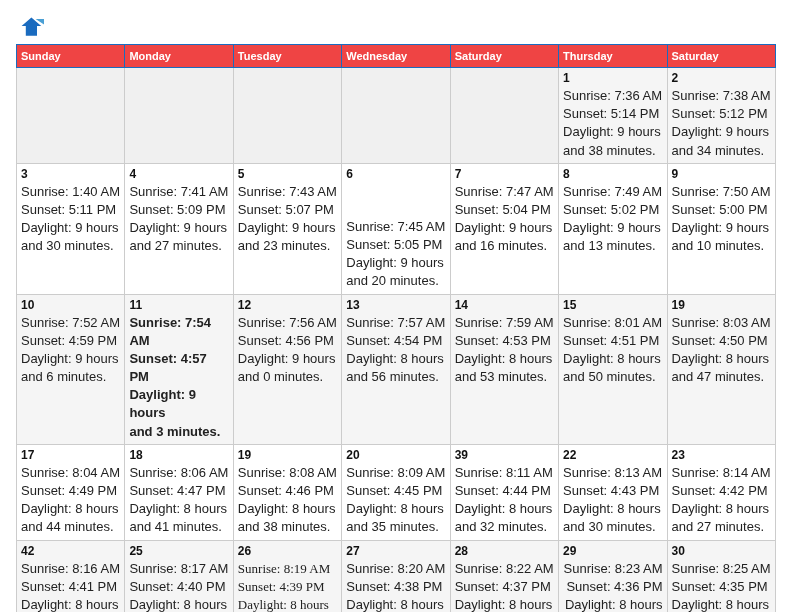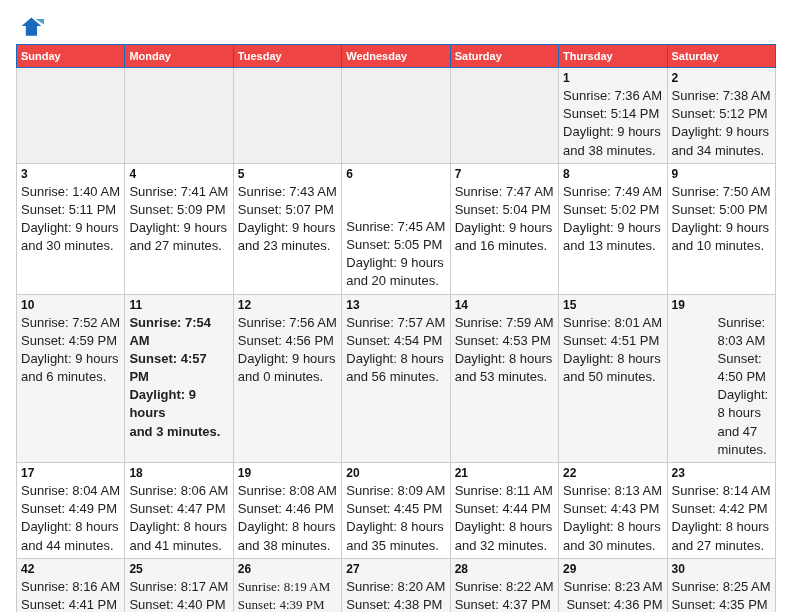--- a/index.html
+++ b/index.html
@@ -239,21 +239,21 @@
           </td>
           <td>
             <span class="day-num">15</span>
             <div class="day-info" style="white-space: pre-line;">Sunrise: 8:01 AM
 Sunset: 4:51 PM
 Daylight: 8 hours
 and 50 minutes.</div>
           </td>
           <td>
             <span class="day-num">19</span>
-            <div class="day-info" style="white-space: pre-line; margin-left: 46px;">Sunrise: 8:03 AM
+            <div class="day-info" style="white-space: pre-line;">Sunrise: 8:03 AM
 Sunset: 4:50 PM
 Daylight: 8 hours
 and 47 minutes.</div>
           </td>
         </tr>
         <tr>
           <td>
             <span class="day-num">17</span>
             <div class="day-info" style="white-space: pre-line;">Sunrise: 8:04 AM
 Sunset: 4:49 PM
@@ -275,21 +275,21 @@
 and 38 minutes.</div>
           </td>
           <td>
             <span class="day-num">20</span>
             <div class="day-info" style="white-space: pre-line;">Sunrise: 8:09 AM
 Sunset: 4:45 PM
 Daylight: 8 hours
 and 35 minutes.</div>
           </td>
           <td>
-            <span class="day-num">21</span>
+            <span class="day-num">39</span>
             <div class="day-info" style="white-space: pre-line;">Sunrise: 8:11 AM
 Sunset: 4:44 PM
 Daylight: 8 hours
 and 32 minutes.</div>
           </td>
           <td>
             <span class="day-num">22</span>
             <div class="day-info" style="white-space: pre-line;">Sunrise: 8:13 AM
 Sunset: 4:43 PM
 Daylight: 8 hours

